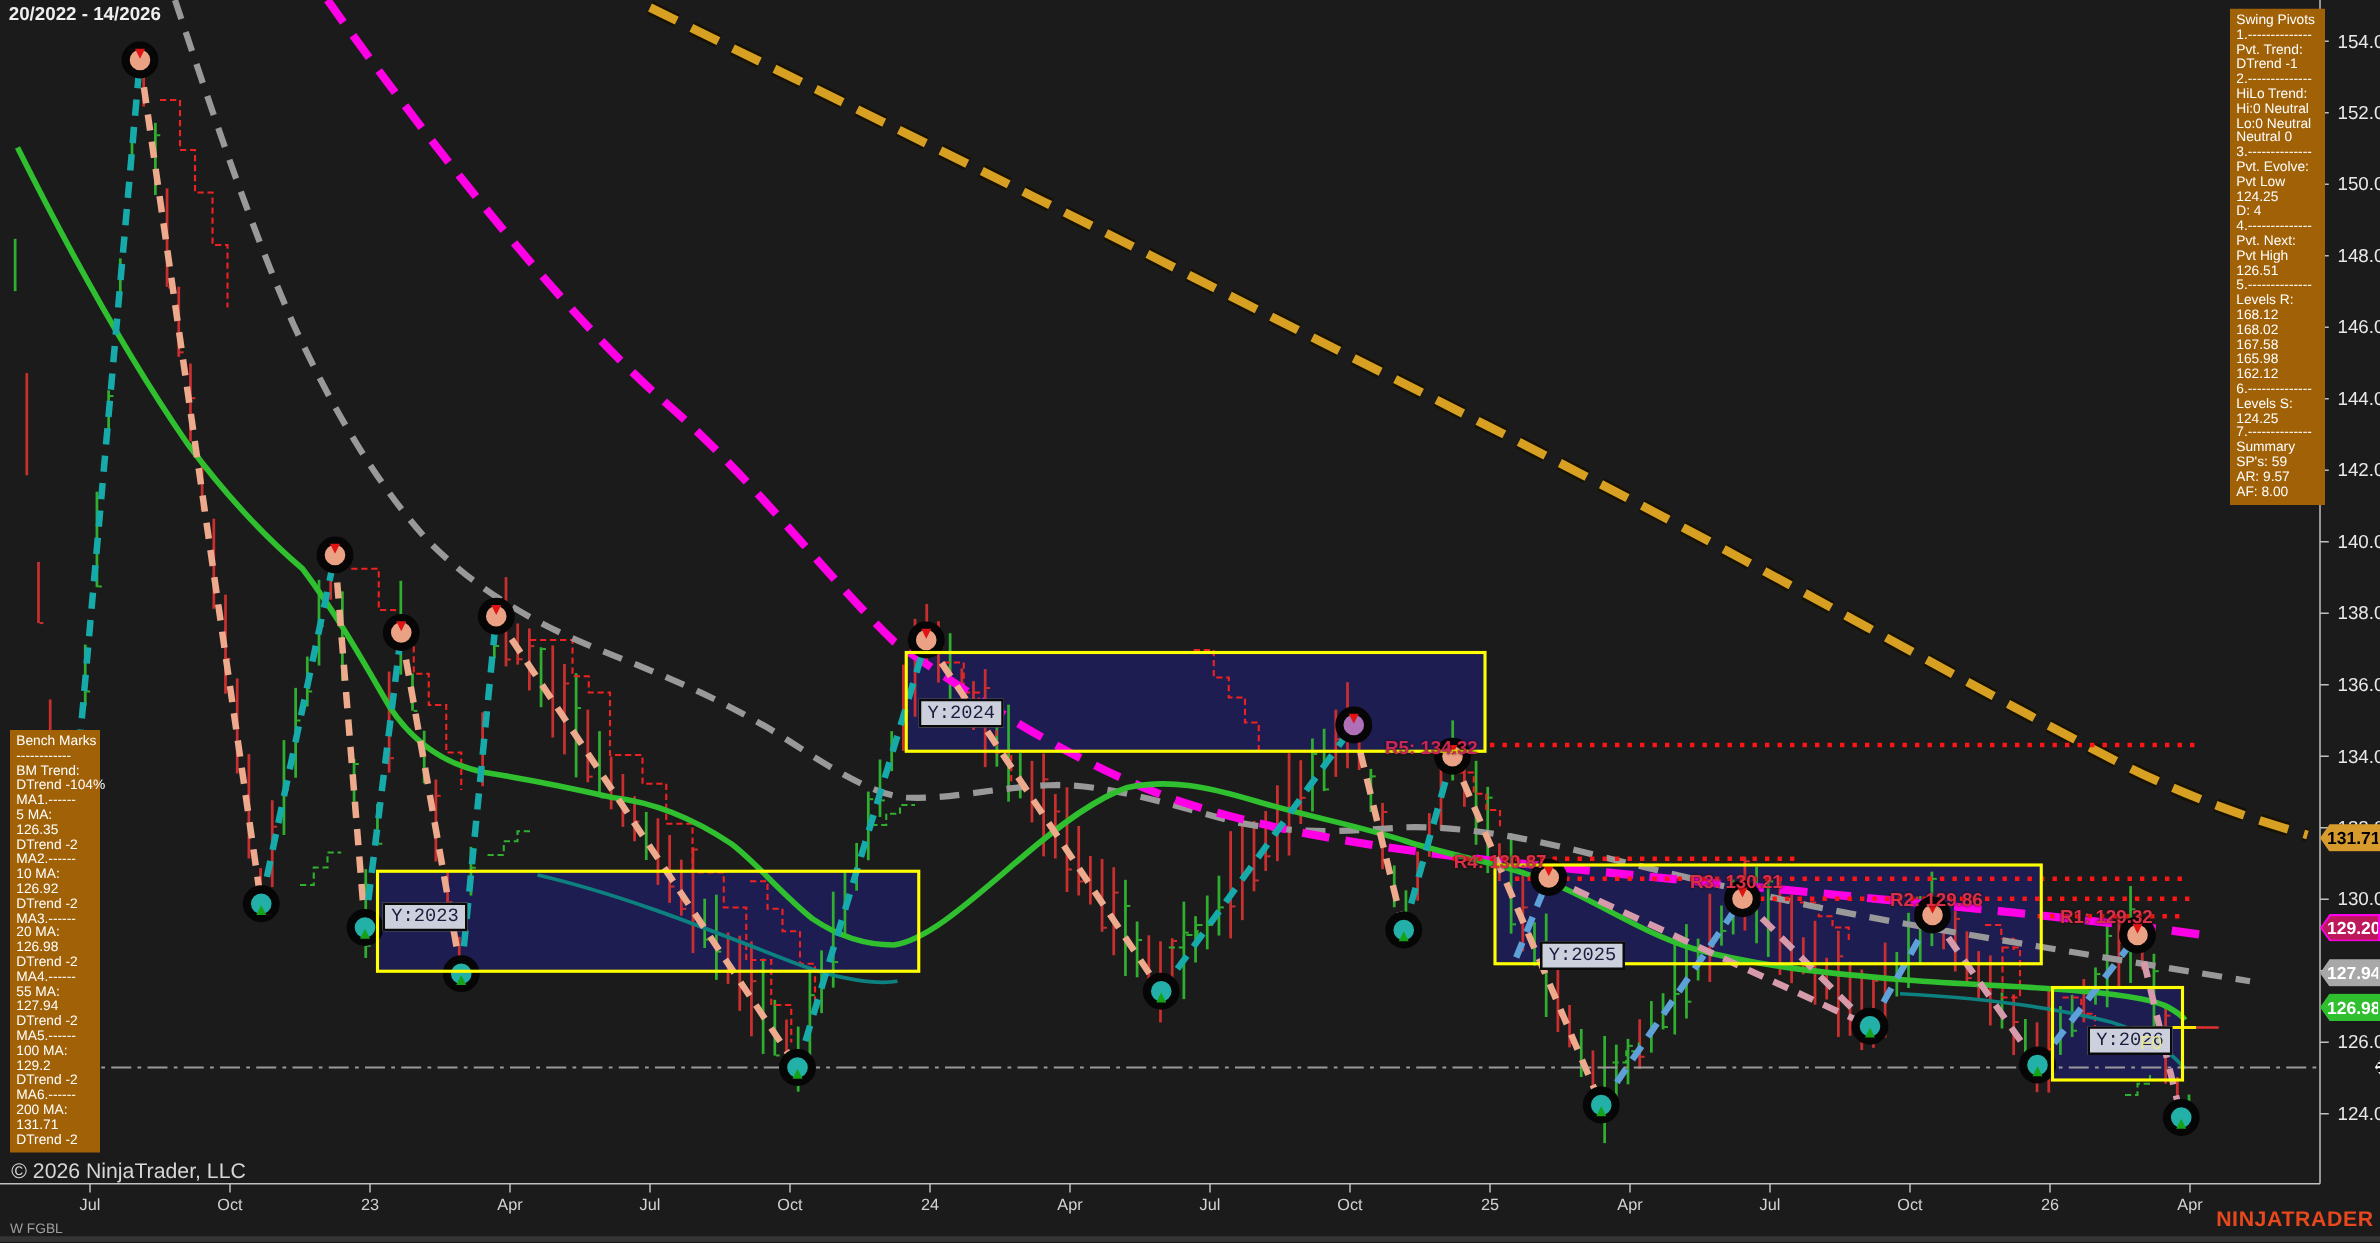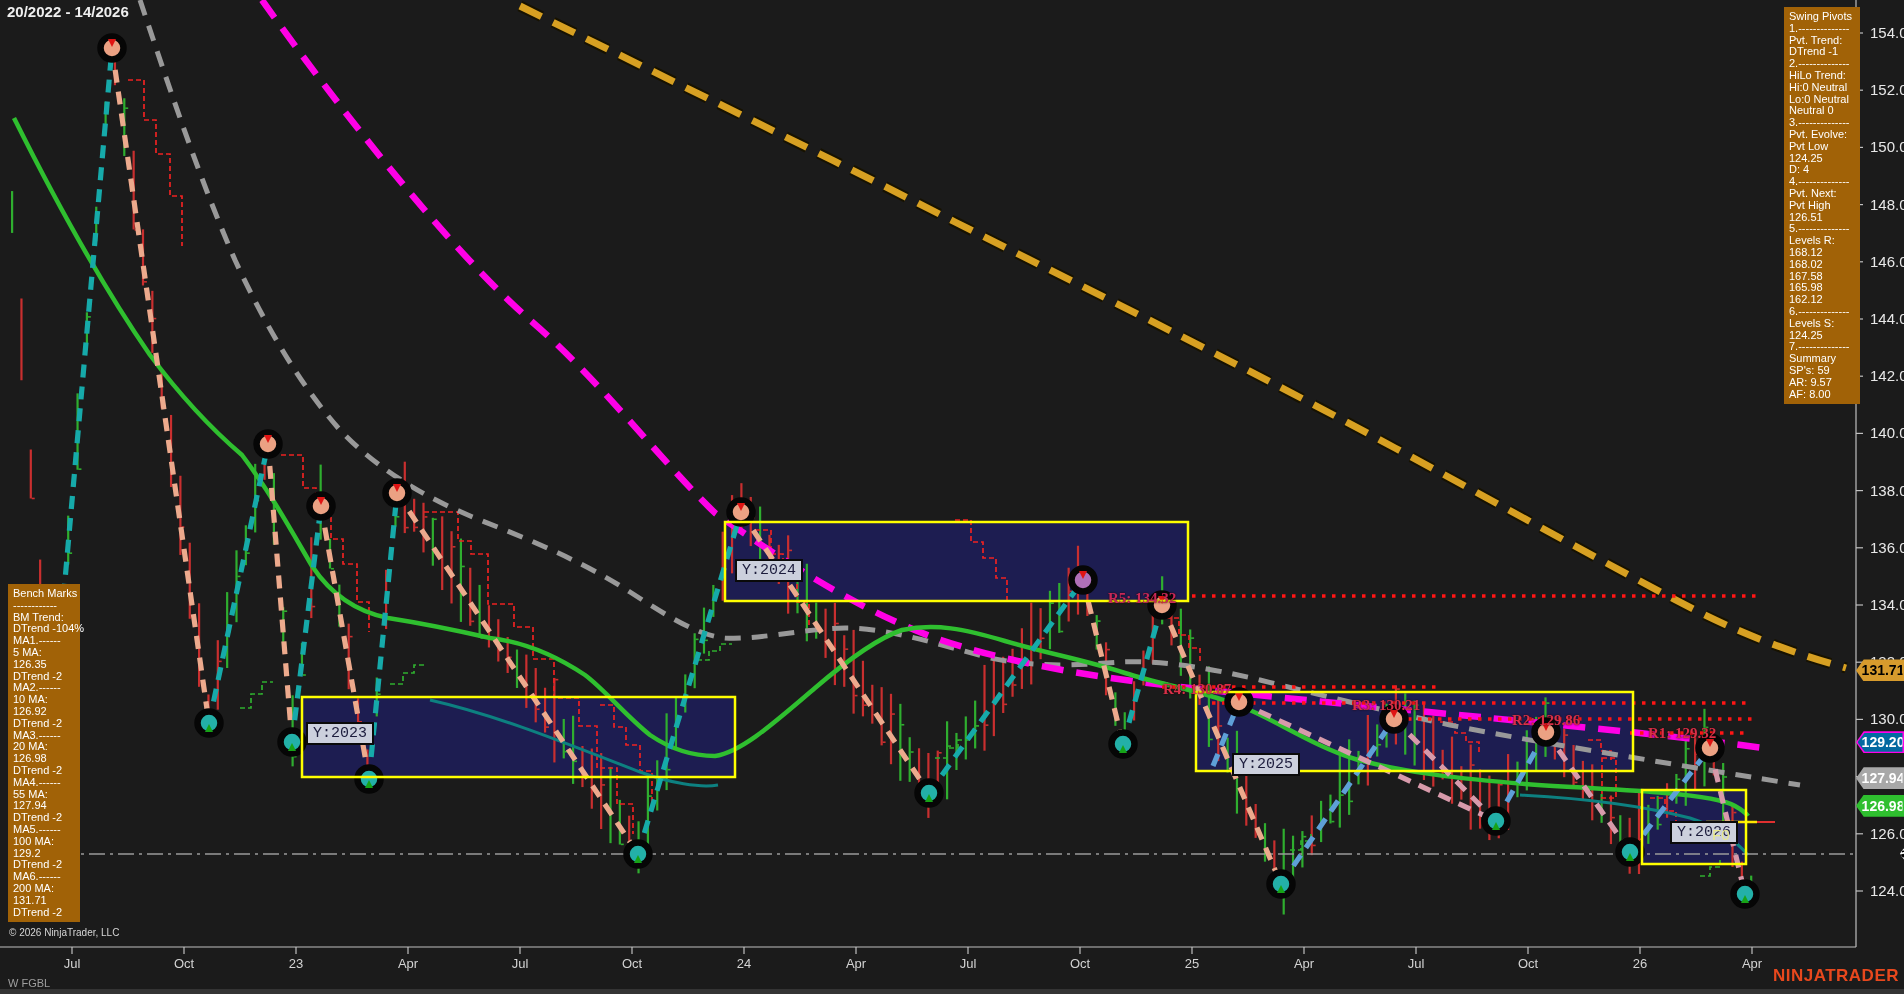--- a/index.html
+++ b/index.html
@@ -7,29 +7,29 @@
        font-family:"Liberation Sans",sans-serif;color:#e8e8e8;}
   svg{position:absolute;left:0;top:0;}
   .date-range{position:absolute;left:7px;top:3px;font-size:15px;font-weight:bold;color:#efefef;z-index:6;}
   .title-block{position:absolute;left:7px;top:21px;background:rgba(10,10,10,.92);padding:5px 13px 8px 6px;
                z-index:6;}
   .title-block div{font-size:27px;line-height:31px;color:#fff;}
   .panel{position:absolute;background:#a16207;color:#fff;font-size:11px;line-height:11.8px;
          padding:4px 5px;white-space:pre;z-index:7;}
   #swing-panel{left:1784px;top:7px;width:66px;}
   #bench-panel{left:8px;top:584px;width:62px;}
-  .copyright{position:absolute;left:9px;top:927px;font-size:10px;color:#d6d6d6;z-index:6;}
+  .copyright{position:absolute;left:9px;top:927px;font-size:17px;color:#d6d6d6;z-index:6;}
   .series-label{position:absolute;left:8px;top:977px;font-size:11px;color:#9f9f9f;z-index:6;text-align:right;}
   .brand{position:absolute;right:5px;top:966px;font-size:17px;font-weight:bold;color:#e8481d;
          letter-spacing:.5px;z-index:6;}
   .bottom-strip{position:absolute;left:0;bottom:0;width:100%;height:5px;background:#343434;z-index:5;}
   .ybox-label{position:absolute;font-family:"Liberation Mono","DejaVu Sans Mono",monospace;
               font-size:15px;background:#ccd0dd;color:#1c1c3c;border:2px solid #0a0a0a;
               padding:1px 5px;z-index:4;}
-  .r-label{position:absolute;font-size:15px;font-weight:bold;z-index:4;text-shadow:0 0 2px #200;font-family:Liberation Serif, serif;}
+  .r-label{position:absolute;font-size:15px;font-weight:bold;z-index:4;text-shadow:0 0 2px #200;}
   .f0-label{position:absolute;font-size:15px;color:#e9e98c;z-index:4;}
   .tag{position:absolute;left:1856px;width:48px;height:22px;z-index:6;}
   .tag-outer{width:100%;height:100%;clip-path:polygon(0 50%,16% 0,100% 0,100% 100%,16% 100%);
              display:flex;align-items:center;justify-content:center;}
   .tag-inner{position:absolute;left:1.5px;top:1.5px;right:1.5px;bottom:1.5px;
              clip-path:polygon(0 50%,16% 0,100% 0,100% 100%,16% 100%);
              display:flex;align-items:center;justify-content:center;}
   .tag span{font-size:14px;font-weight:bold;padding-left:6px;}
 </style>
 </head>
@@ -529,21 +529,21 @@
   <div id="tag-layer">
       <div class="tag" style="top: 659.494px;">
         <div class="tag-outer" style="background: rgb(215, 155, 45);">
           <div class="tag-inner" style="background: rgb(215, 155, 45);">
             <span style="color: rgb(0, 0, 0);">131.71</span>
           </div>
         </div>
       </div>
       <div class="tag" style="top: 731.28px;">
         <div class="tag-outer" style="background: rgb(255, 0, 230);">
-          <div class="tag-inner" style="background: #0369a1;">
+          <div class="tag-inner" style="background: #be185d;">
             <span style="color: rgb(255, 255, 255);">129.20</span>
           </div>
         </div>
       </div>
       <div class="tag" style="top: 767.316px;">
         <div class="tag-outer" style="background: rgb(168, 168, 168);">
           <div class="tag-inner" style="background: rgb(168, 168, 168);">
             <span style="color: rgb(255, 255, 255);">127.94</span>
           </div>
         </div>

